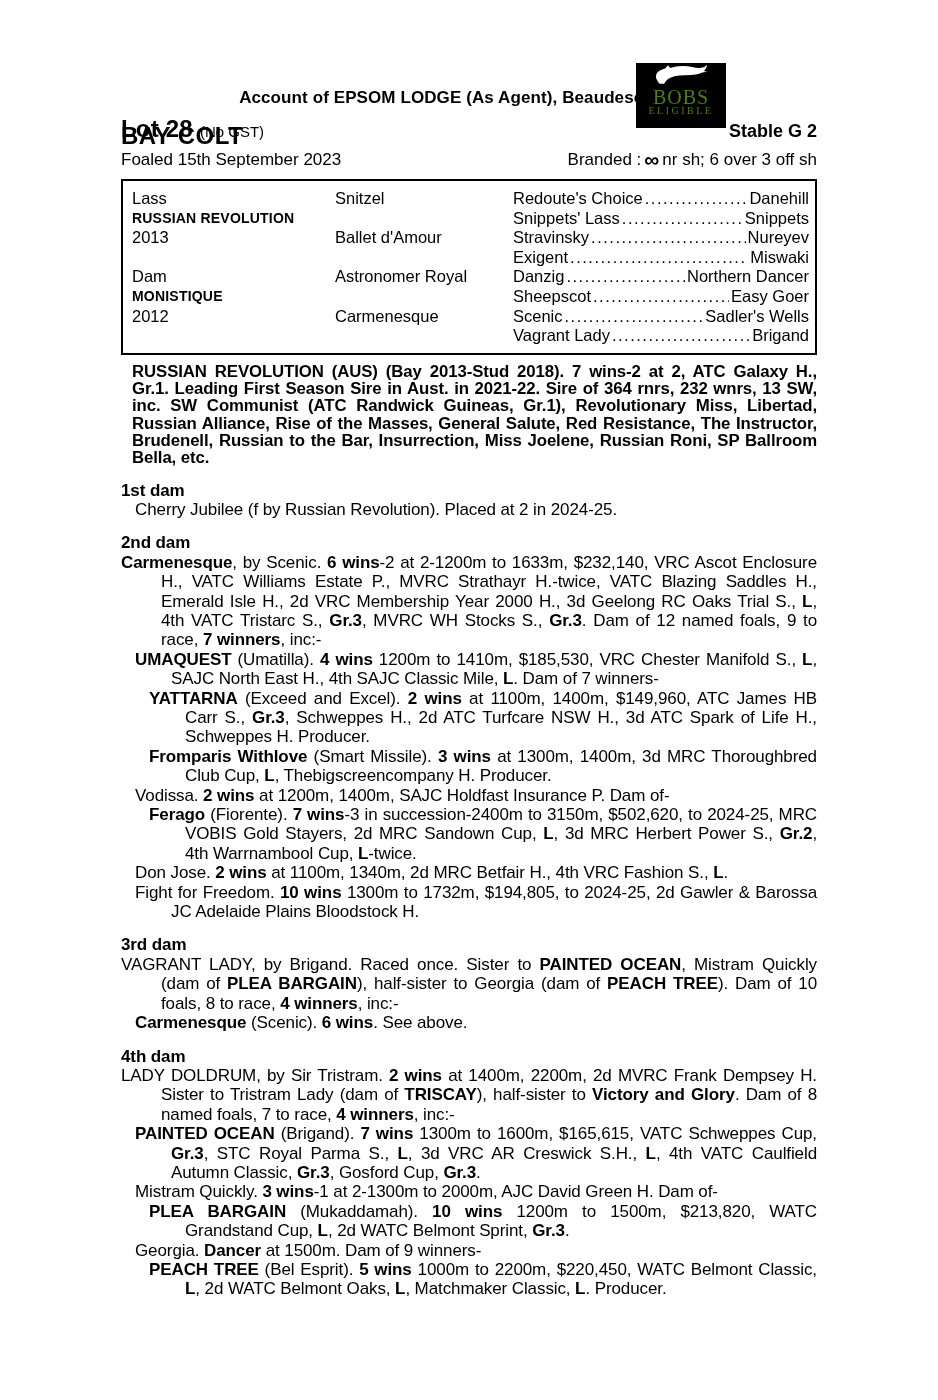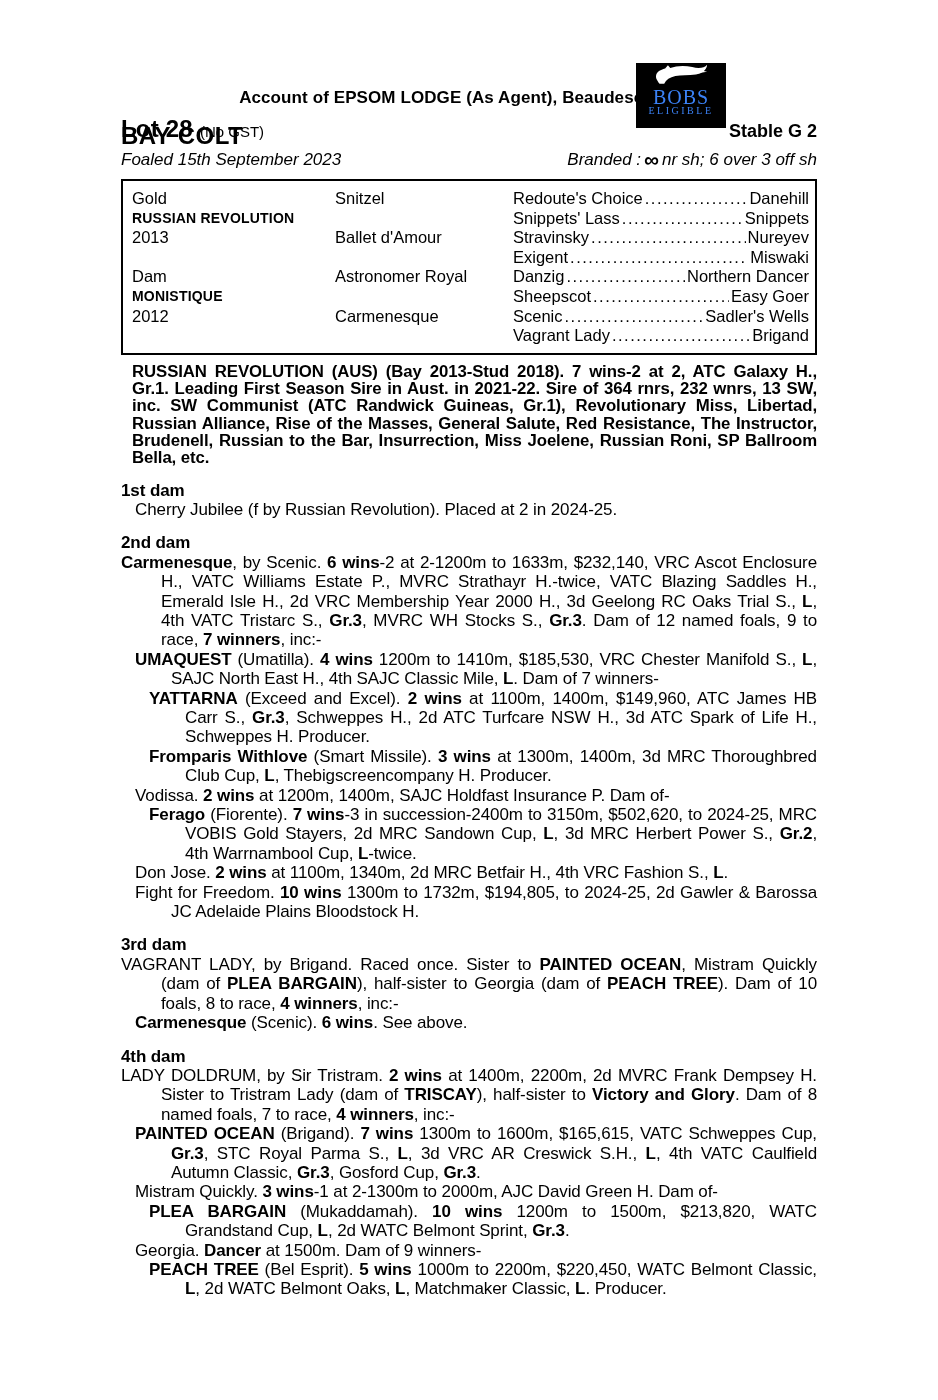--- a/index.html
+++ b/index.html
@@ -7,25 +7,25 @@
         font-family:"Liberation Sans","DejaVu Sans",sans-serif;color:#000;}
   .content{position:absolute;left:121px;top:0;width:696px;}
 
   
   .account{margin-top:88px;text-align:center;font-weight:bold;font-size:17px;letter-spacing:0.1px;}
   .lot-row{position:relative;margin-top:7px;height:32px;}
   .lot-label{font-size:24px;font-weight:bold;letter-spacing:0.2px;}
   .gst-note{font-size:15px;margin-left:7px;}
   .colt-title{position:absolute;left:0;right:0;top:7px;text-align:left;font-size:24px;font-weight:bold;letter-spacing:0.5px;}
   .stable{position:absolute;right:0;top:6px;font-size:18px;font-weight:bold;}
-  .foaled-row{display:flex;justify-content:space-between;margin-top:3px;font-size:17px;font-style:italic;}
+  .foaled-row{display:flex;justify-content:space-between;margin-top:3px;font-size:17px;}
   .brand-sym{font-weight:900;font-size:21px;line-height:10px;vertical-align:-2px;padding:0 3px;}
 
   
-  .bobs{position:absolute;left:636px;top:63px;width:90px;height:65px;background:#000;color:#3b82f6;
+  .bobs{position:absolute;left:636px;top:63px;width:90px;height:65px;background:#000;color:#4d7c0f;
         display:flex;flex-direction:column;align-items:center;justify-content:flex-start;}
   .bobs-name{font-family:"Liberation Serif","DejaVu Serif",serif;font-size:20px;letter-spacing:1px;line-height:18px;margin-top:1px;}
   .bobs-sub{font-family:"Liberation Serif","DejaVu Serif",serif;font-size:10px;letter-spacing:2.5px;line-height:9px;}
 
   
   .ped-table{margin-top:9px;border:2px solid #000;padding:8px 6px 7px 9px;
              display:grid;grid-template-columns:203px 178px 1fr;grid-auto-rows:19.6px;
              font-size:16.5px;}
   .ped-cell{white-space:nowrap;line-height:19.6px;}
   .ped-cell.big{font-weight:bold;font-size:14px;letter-spacing:0.2px;}
@@ -61,21 +61,21 @@
       <span class="colt-title">BAY COLT</span>
       <span class="stable">Stable G 2</span>
     </div>
 
     <div class="foaled-row">
       <span>Foaled 15th September 2023</span>
       <span><span>Branded :</span><span class="brand-sym">∞</span><span>nr sh; 6 over 3 off sh</span></span>
     </div>
 
     <div class="ped-table" id="ped-table">
-        <div class="ped-cell" style="grid-area: 1 / 1;">Gold</div>
+        <div class="ped-cell" style="grid-area: 1 / 1;">Lass</div>
         <div class="ped-cell big" style="grid-area: 2 / 1;">RUSSIAN REVOLUTION</div>
         <div class="ped-cell" style="grid-area: 3 / 1;">2013</div>
         <div class="ped-cell" style="grid-area: 5 / 1;">Dam</div>
         <div class="ped-cell big" style="grid-area: 6 / 1;">MONISTIQUE</div>
         <div class="ped-cell" style="grid-area: 7 / 1;">2012</div>
         <div class="ped-cell" style="grid-area: 1 / 2;">Snitzel</div>
         <div class="ped-cell" style="grid-area: 3 / 2;">Ballet d'Amour</div>
         <div class="ped-cell" style="grid-area: 5 / 2;">Astronomer Royal</div>
         <div class="ped-cell" style="grid-area: 7 / 2;">Carmenesque</div>
         <div class="gen3-row" style="grid-area: 1 / 3;">

